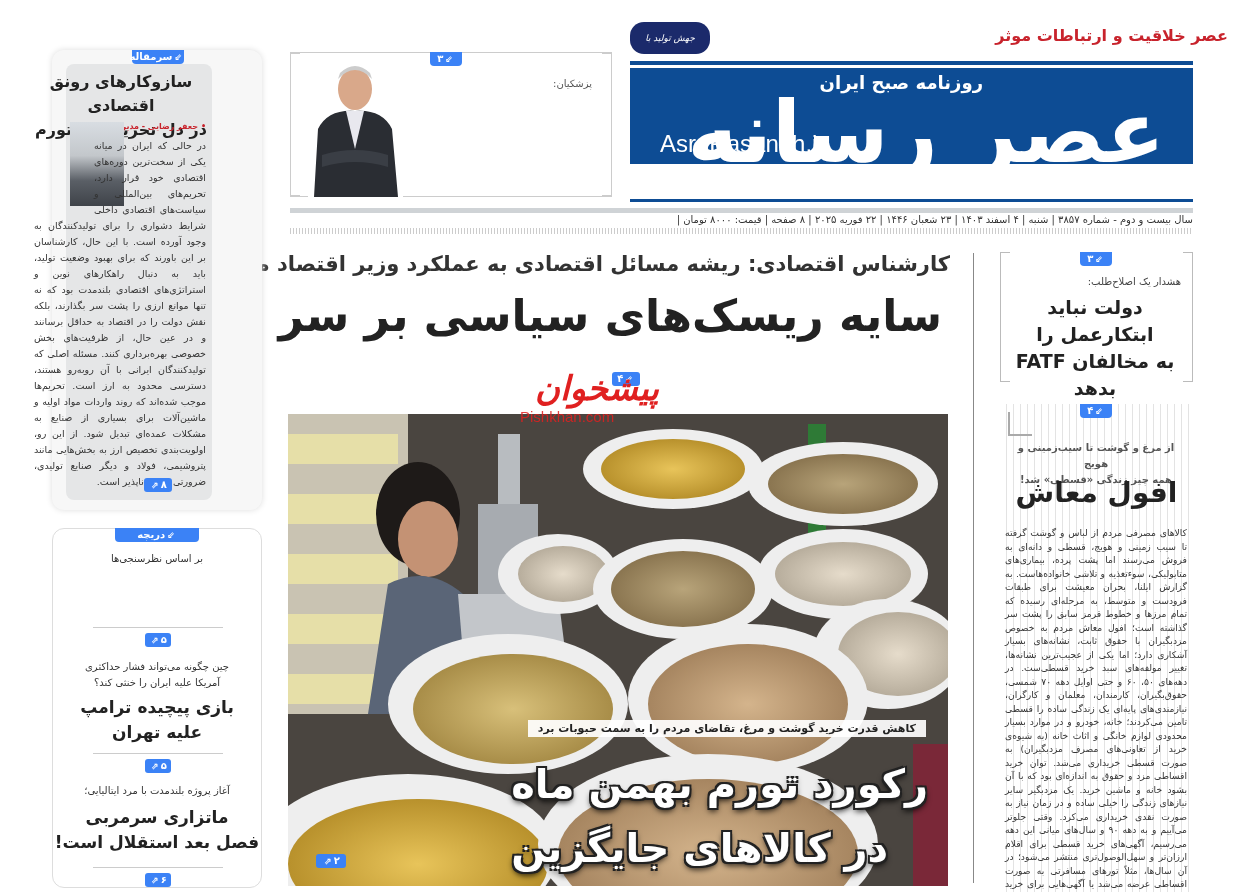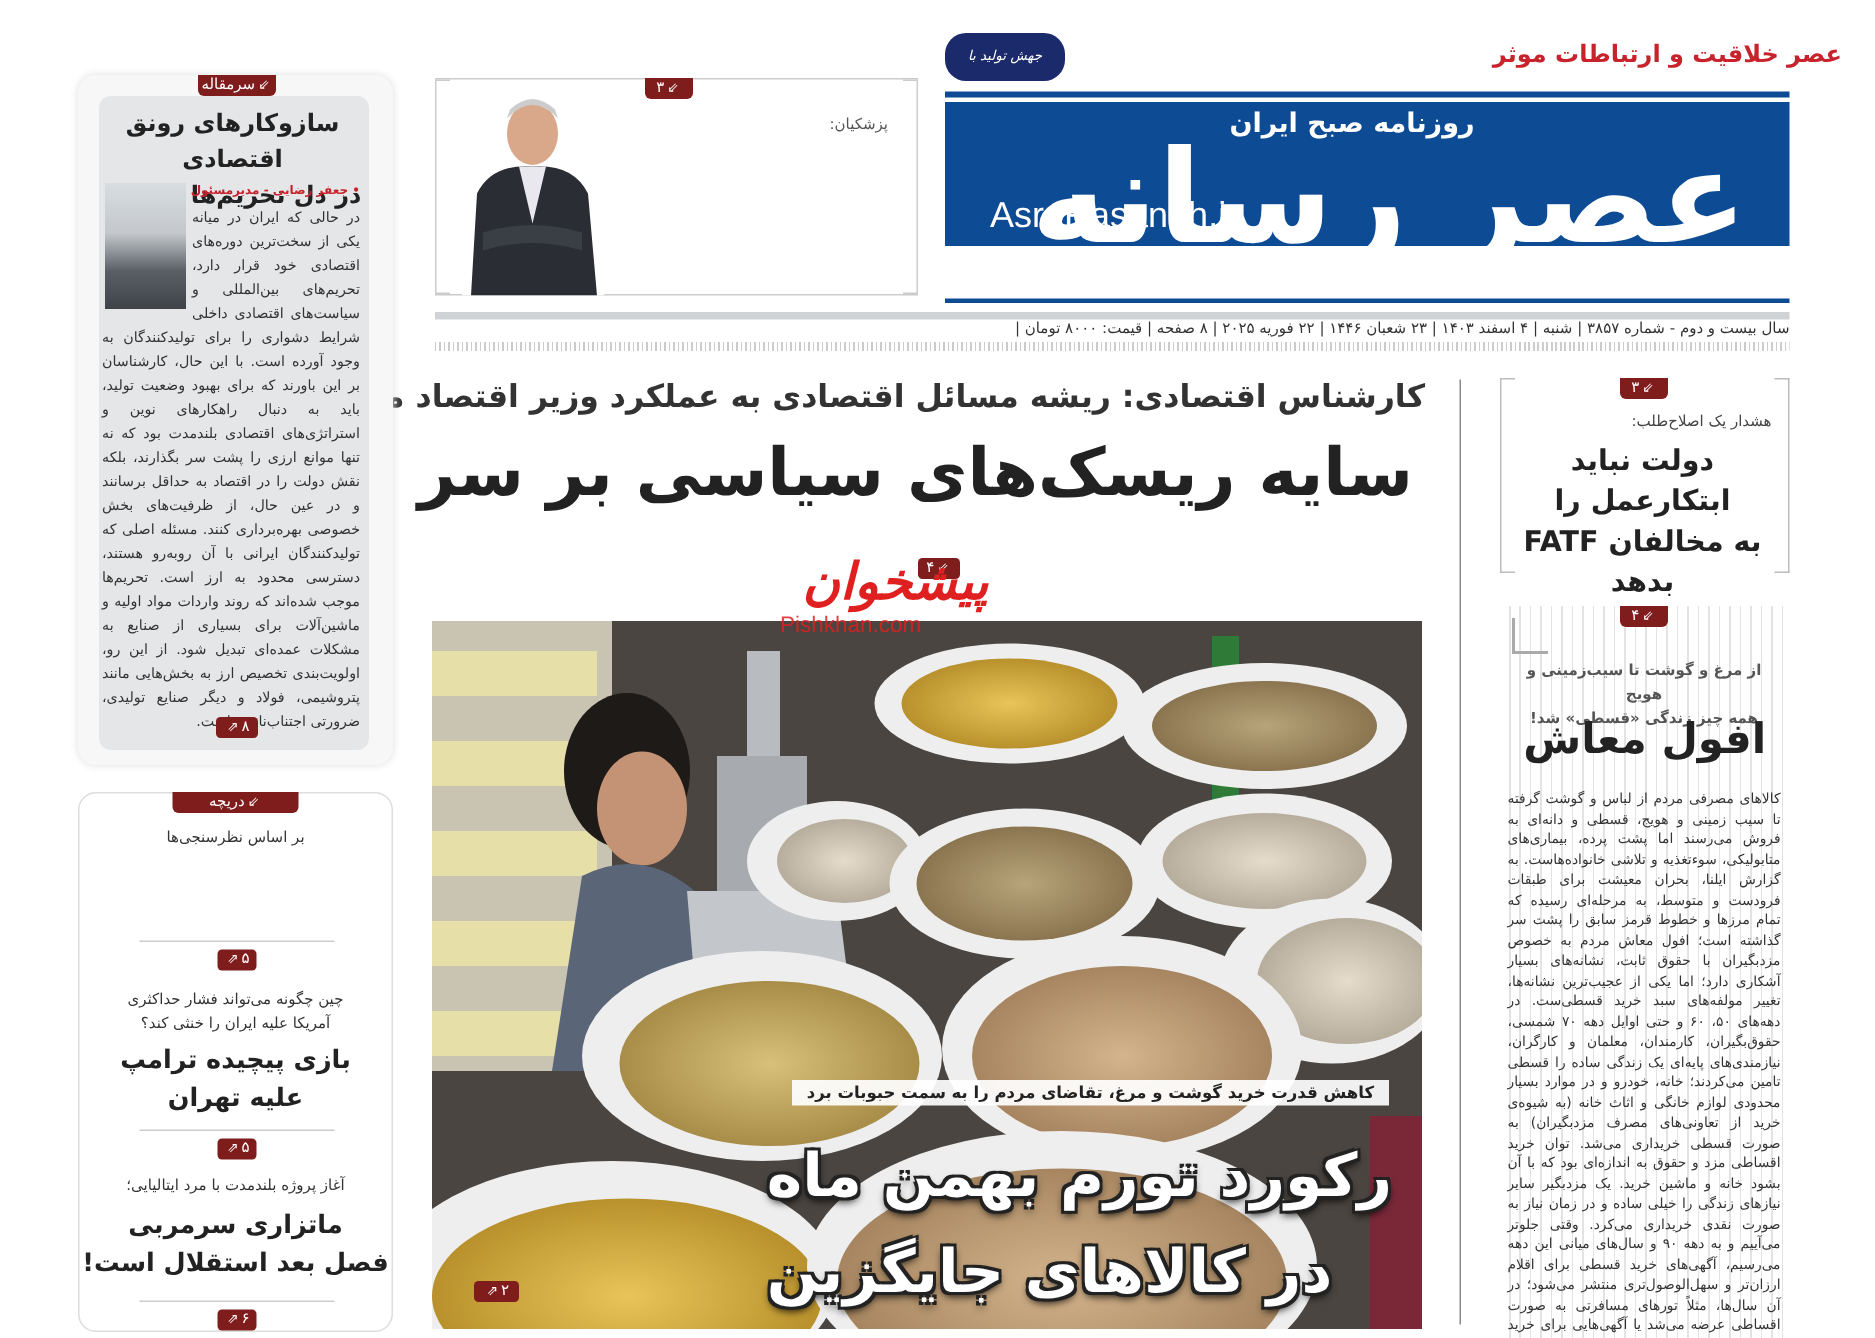--- a/index.html
+++ b/index.html
@@ -1,19 +1,19 @@
 <!DOCTYPE html>
 <html><head>
 <meta charset="utf-8">
 <style>
 *{box-sizing:border-box;margin:0;padding:0}
 html,body{width:1250px;height:892px;background:#fff;overflow:hidden}
 body{position:relative;font-family:"DejaVu Sans",sans-serif;color:#222;direction:rtl}
 .abs{position:absolute}
-.badge{position:absolute;background:#7f1d1d;color:#fff;font-size:10px;font-weight:normal;text-align:center;line-height:13px;height:14px;border-radius:0 0 4px 4px;direction:rtl}
+.badge{position:absolute;background:#3b82f6;color:#fff;font-size:10px;font-weight:bold;text-align:center;line-height:13px;height:14px;border-radius:0 0 4px 4px;direction:rtl}
 .badge.top{border-radius:0 0 4px 4px}
 .badge.mid{border-radius:3px}
 .arrow{font-size:9px;margin:0 2px}
 
 
 #slogan{right:22px;top:26px;color:#c8232c;font-weight:bold;font-size:16px}
 #emblem{left:630px;top:22px;width:80px;height:32px;background:#1b2a6b;border-radius:14px;color:#fff;font-size:9px;text-align:center;line-height:32px;font-style:italic}
 #mast-rule-top{left:630px;right:57px;top:61px;height:4px;background:#0d4c94}
 #mast{left:630px;right:57px;top:68px;height:96px;background:#0d4c94;color:#fff}
 #mast-sub{right:210px;top:4px;font-size:18px;font-weight:bold}
@@ -51,21 +51,21 @@
 #fatf-kicker{right:12px;top:24px;font-size:10px;color:#444}
 #fatf-title{right:8px;top:42px;font-size:19px;font-weight:bold;text-align:center;width:180px;line-height:27px}
 #afool{left:1000px;top:404px;width:193px;height:488px;background:repeating-linear-gradient(90deg,#fff 0 6px,#e3e3e3 6px 7px)}
 #afool-corner{left:8px;top:8px;width:24px;height:24px;border-left:2px solid #aaa;border-bottom:2px solid #aaa;transform:none}
 #afool-kicker{right:12px;top:36px;width:170px;text-align:center;font-size:10px;font-weight:bold;color:#555;line-height:16px}
 #afool-title{right:0;top:72px;width:193px;text-align:center;font-size:28px;font-weight:bold}
 #afool-body{right:6px;top:122px;width:182px;font-size:9.2px;line-height:13.5px;color:#333;text-align:justify}
 
 
 #edit{left:52px;top:50px;width:210px;height:460px;background:#f7f7f7;border-radius:12px;box-shadow:0 0 6px #ddd}
-#edit-inner{left:14px;top:14px;width:180px;height:436px;background:#e5e6e7;border-radius:8px}
+#edit-inner{left:14px;top:14px;width:146px;height:436px;background:#e5e6e7;border-radius:8px}
 #edit-title{right:0;top:6px;width:182px;font-size:16px;font-weight:bold;text-align:center;line-height:24px}
 #edit-author{right:6px;top:58px;font-size:8px;color:#c8232c;font-weight:bold}
 #edit-photo{left:4px;top:58px;width:54px;height:84px;background:linear-gradient(180deg,#d8dde2 0,#c3c7cb 40%,#5a5f66 70%,#3f4349 100%)}
 #edit-body{right:6px;top:74px;width:172px;font-size:9.5px;line-height:16px;color:#333;text-align:justify}
 #edit-float{float:left;width:60px;height:70px}
 
 #briefs{left:52px;top:528px;width:210px;height:360px;border:1px solid #ddd;border-radius:12px;background:#fff}
 .brief-k{position:absolute;width:100%;text-align:center;font-size:10px;color:#333}
 .brief-t{position:absolute;width:100%;text-align:center;font-size:17px;font-weight:bold;line-height:25px}
 .sep{position:absolute;left:40px;width:130px;height:1px;background:#ccc}

